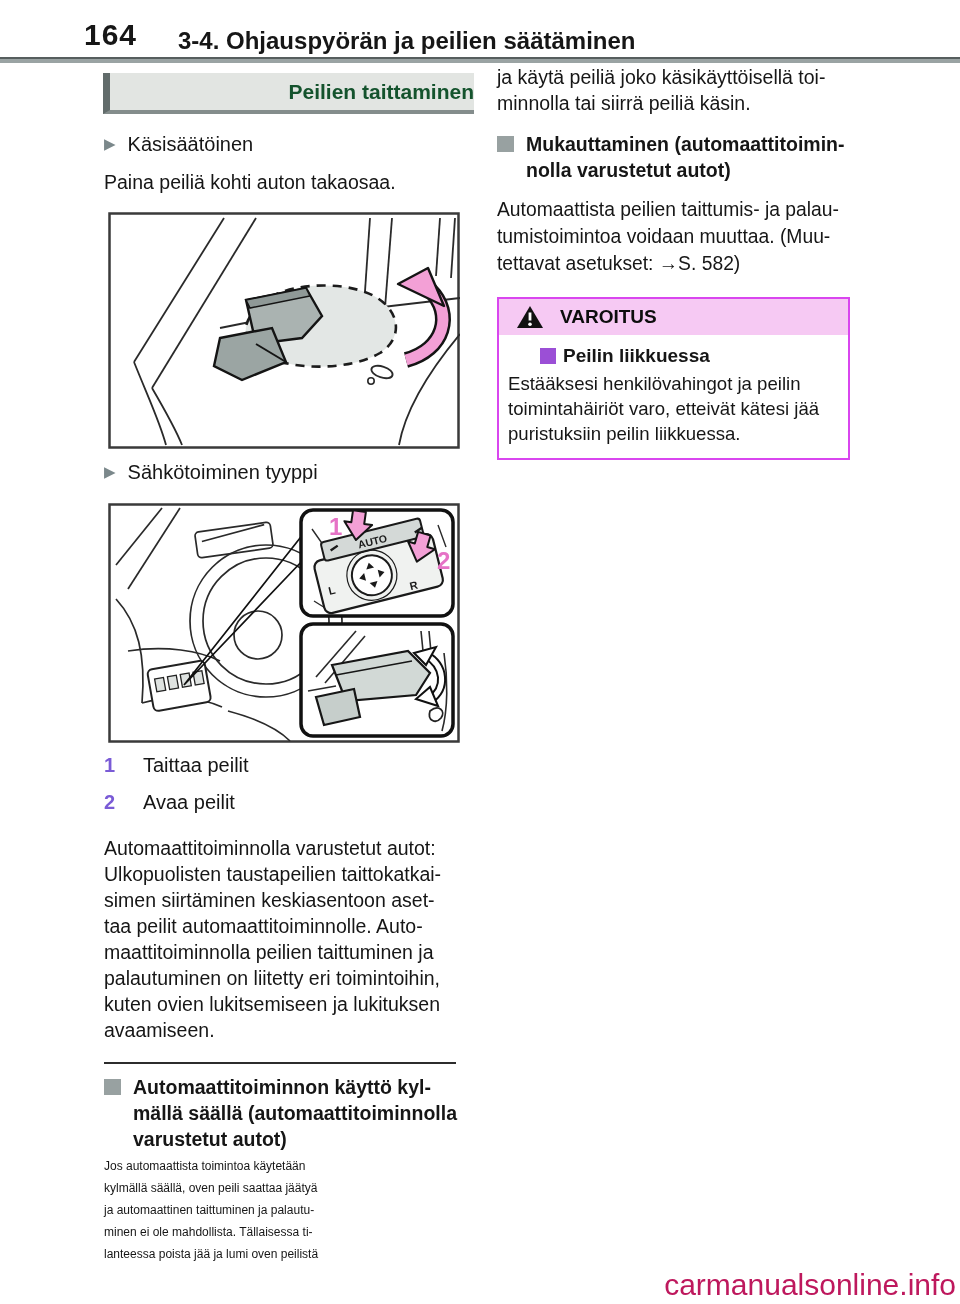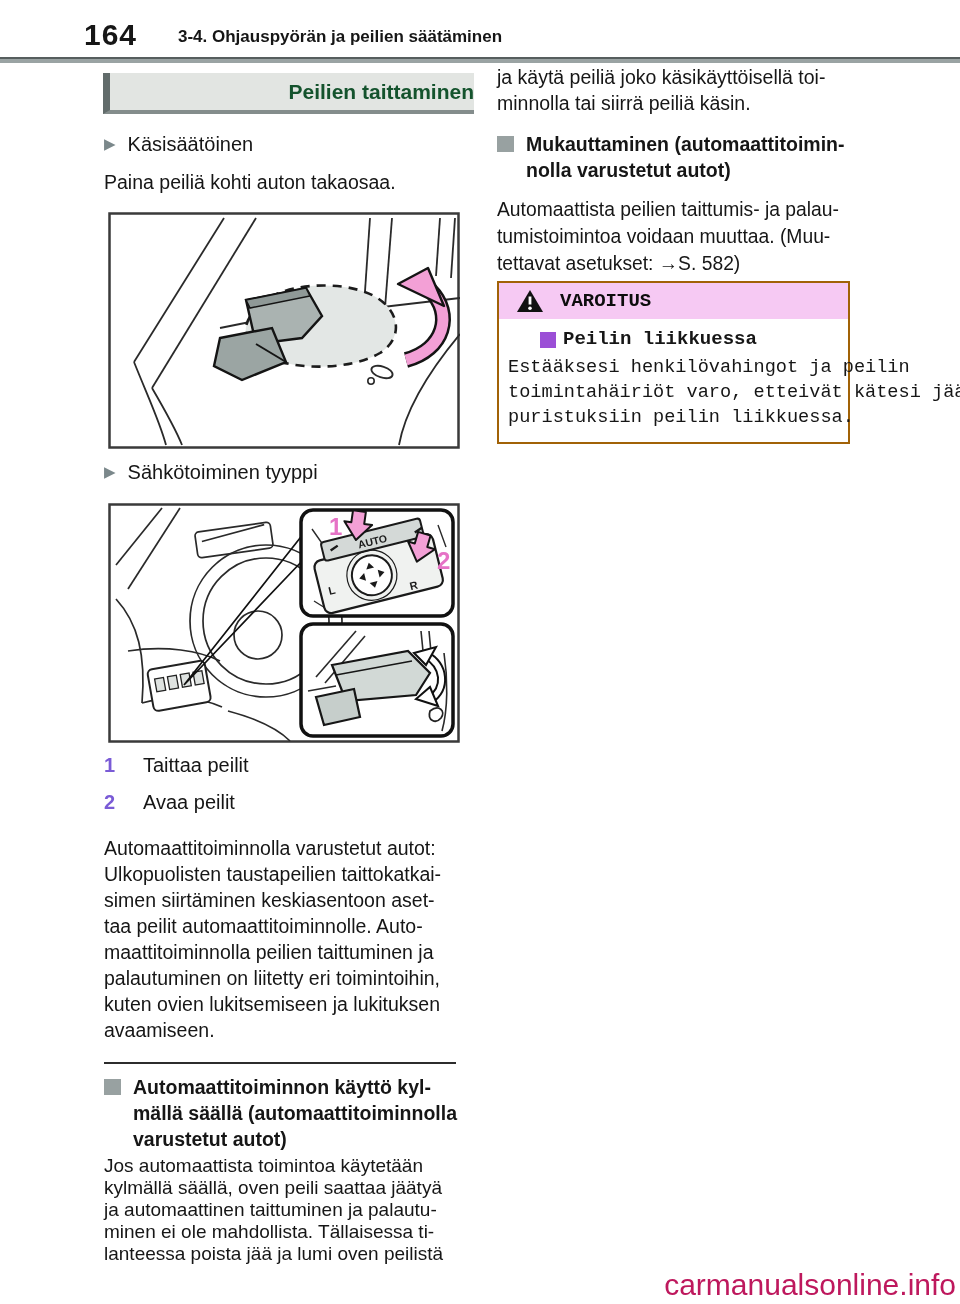--- a/index.html
+++ b/index.html
@@ -2,21 +2,21 @@
 <html><head>
 <meta charset="utf-8">
 <style>
   html,body{margin:0;padding:0;background:#fff;}
   .page{position:relative;width:960px;height:1304px;background:#ffffff;overflow:hidden;
         font-family:"Liberation Sans", sans-serif;color:#161616;}
 
   
   .hdr{position:absolute;left:0;top:18px;width:796px;height:38px;}
   .pgnum{position:absolute;left:84px;top:0;font-size:30px;font-weight:bold;letter-spacing:1px;}
-  .chap{position:absolute;left:178px;top:9px;font-size:17px;font-weight:bold;}
+  .chap{position:absolute;left:178px;top:9px;font-size:24px;font-weight:bold;}
   .hdr-rule{position:absolute;left:0;top:57px;width:960px;height:4px;background:#9aa3a3;border-top:2px solid#565e5e;}
 
   
   .colL{position:absolute;left:104px;top:73px;width:368px;}
   .colR{position:absolute;left:497px;top:64px;width:368px;}
 
   .banner{margin-left:-1px;width:351px;background:#e2e5e2;border-left:7px solid #626c6b;
           border-bottom:4px solid #848d8c;padding:7px 0 6px 13px;
           font-size:21px;font-weight:bold;color:#14532d;text-align:right;}
 
@@ -37,27 +37,27 @@
 
   .para2{margin-top:20px;}
 
   .thin-rule{margin-top:19px;width:352px;height:0;border-top:2px solid #2c2c2c;}
 
   .note-h{margin-top:10px;padding-left:29px;text-indent:-29px;font-size:19.5px;font-weight:bold;
           line-height:26px;}
   .note-h .txt{white-space:pre;}
   .sq{display:inline-block;width:17px;height:16px;background:#98a1a1;margin-right:12px;
       vertical-align:-1px;text-indent:0;}
-  .small-p{margin:3px 0 0 0;font-size:19px;line-height:22px;white-space:pre;}
+  .small-p{margin:3px 0 0 0;font-size:12px;line-height:22px;white-space:pre;}
 
   .note-h.rt{margin-top:15px;}
   .body-p.note-body{margin-top:13px;line-height:27px;font-size:19.3px;}
 
   
-  .warn{margin-top:4px;width:349px;border:2px solid #a16207;background:#fff;font-family:Liberation Mono, monospace;}
+  .warn{margin-top:20px;width:349px;border:2px solid #d946ef;background:#fff;}
   .warn-head{background:#f6c9f3;height:36px;display:flex;align-items:center;padding-left:17px;}
   .warn-head .ttl{font-size:19px;font-weight:bold;margin-left:16px;color:#0d0d0d;}
   .warn-body{padding:7px 10px 12px 9px;}
   .warn-item{font-size:19px;font-weight:bold;line-height:27px;display:flex;align-items:center;padding-left:32px;}
   .psq{display:inline-block;width:16px;height:16px;background:#9b4fd6;margin-right:7px;flex:none;}
   .warn-txt{margin:2px 0 0 0;font-size:18.6px;line-height:25px;white-space:pre;}
 
   .watermark{position:absolute;right:4px;bottom:2px;font-size:30px;color:#be185d;}
 
   svg text{font-family:"Liberation Sans",sans-serif;}

